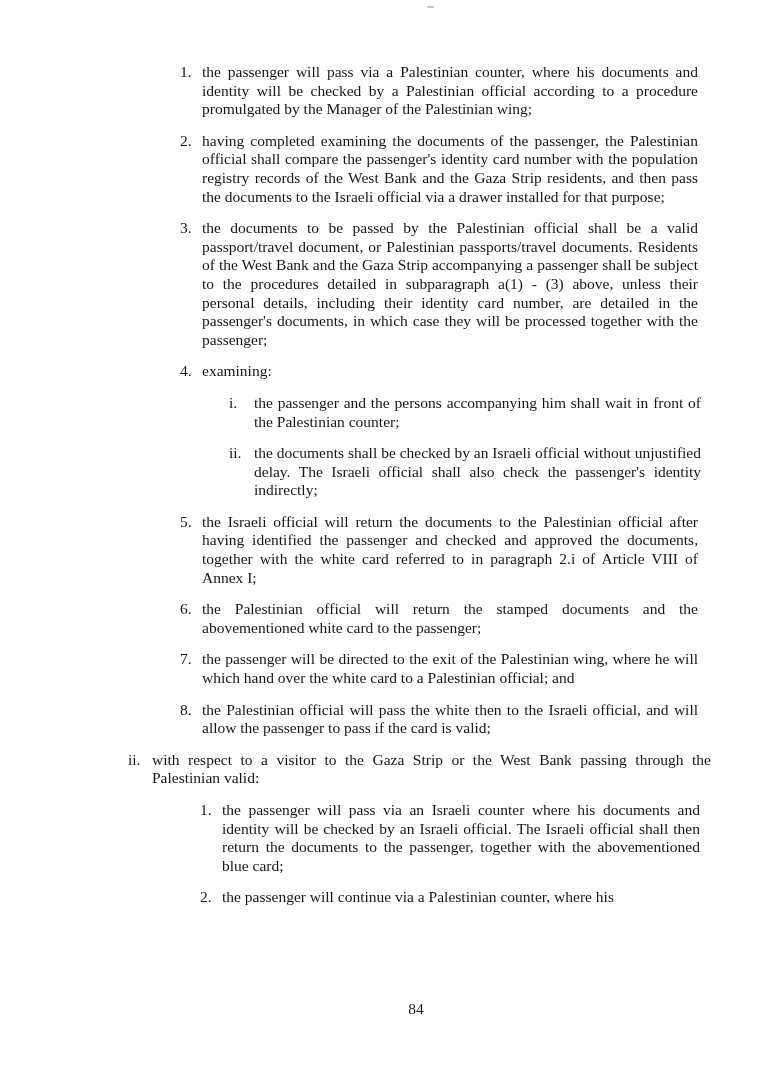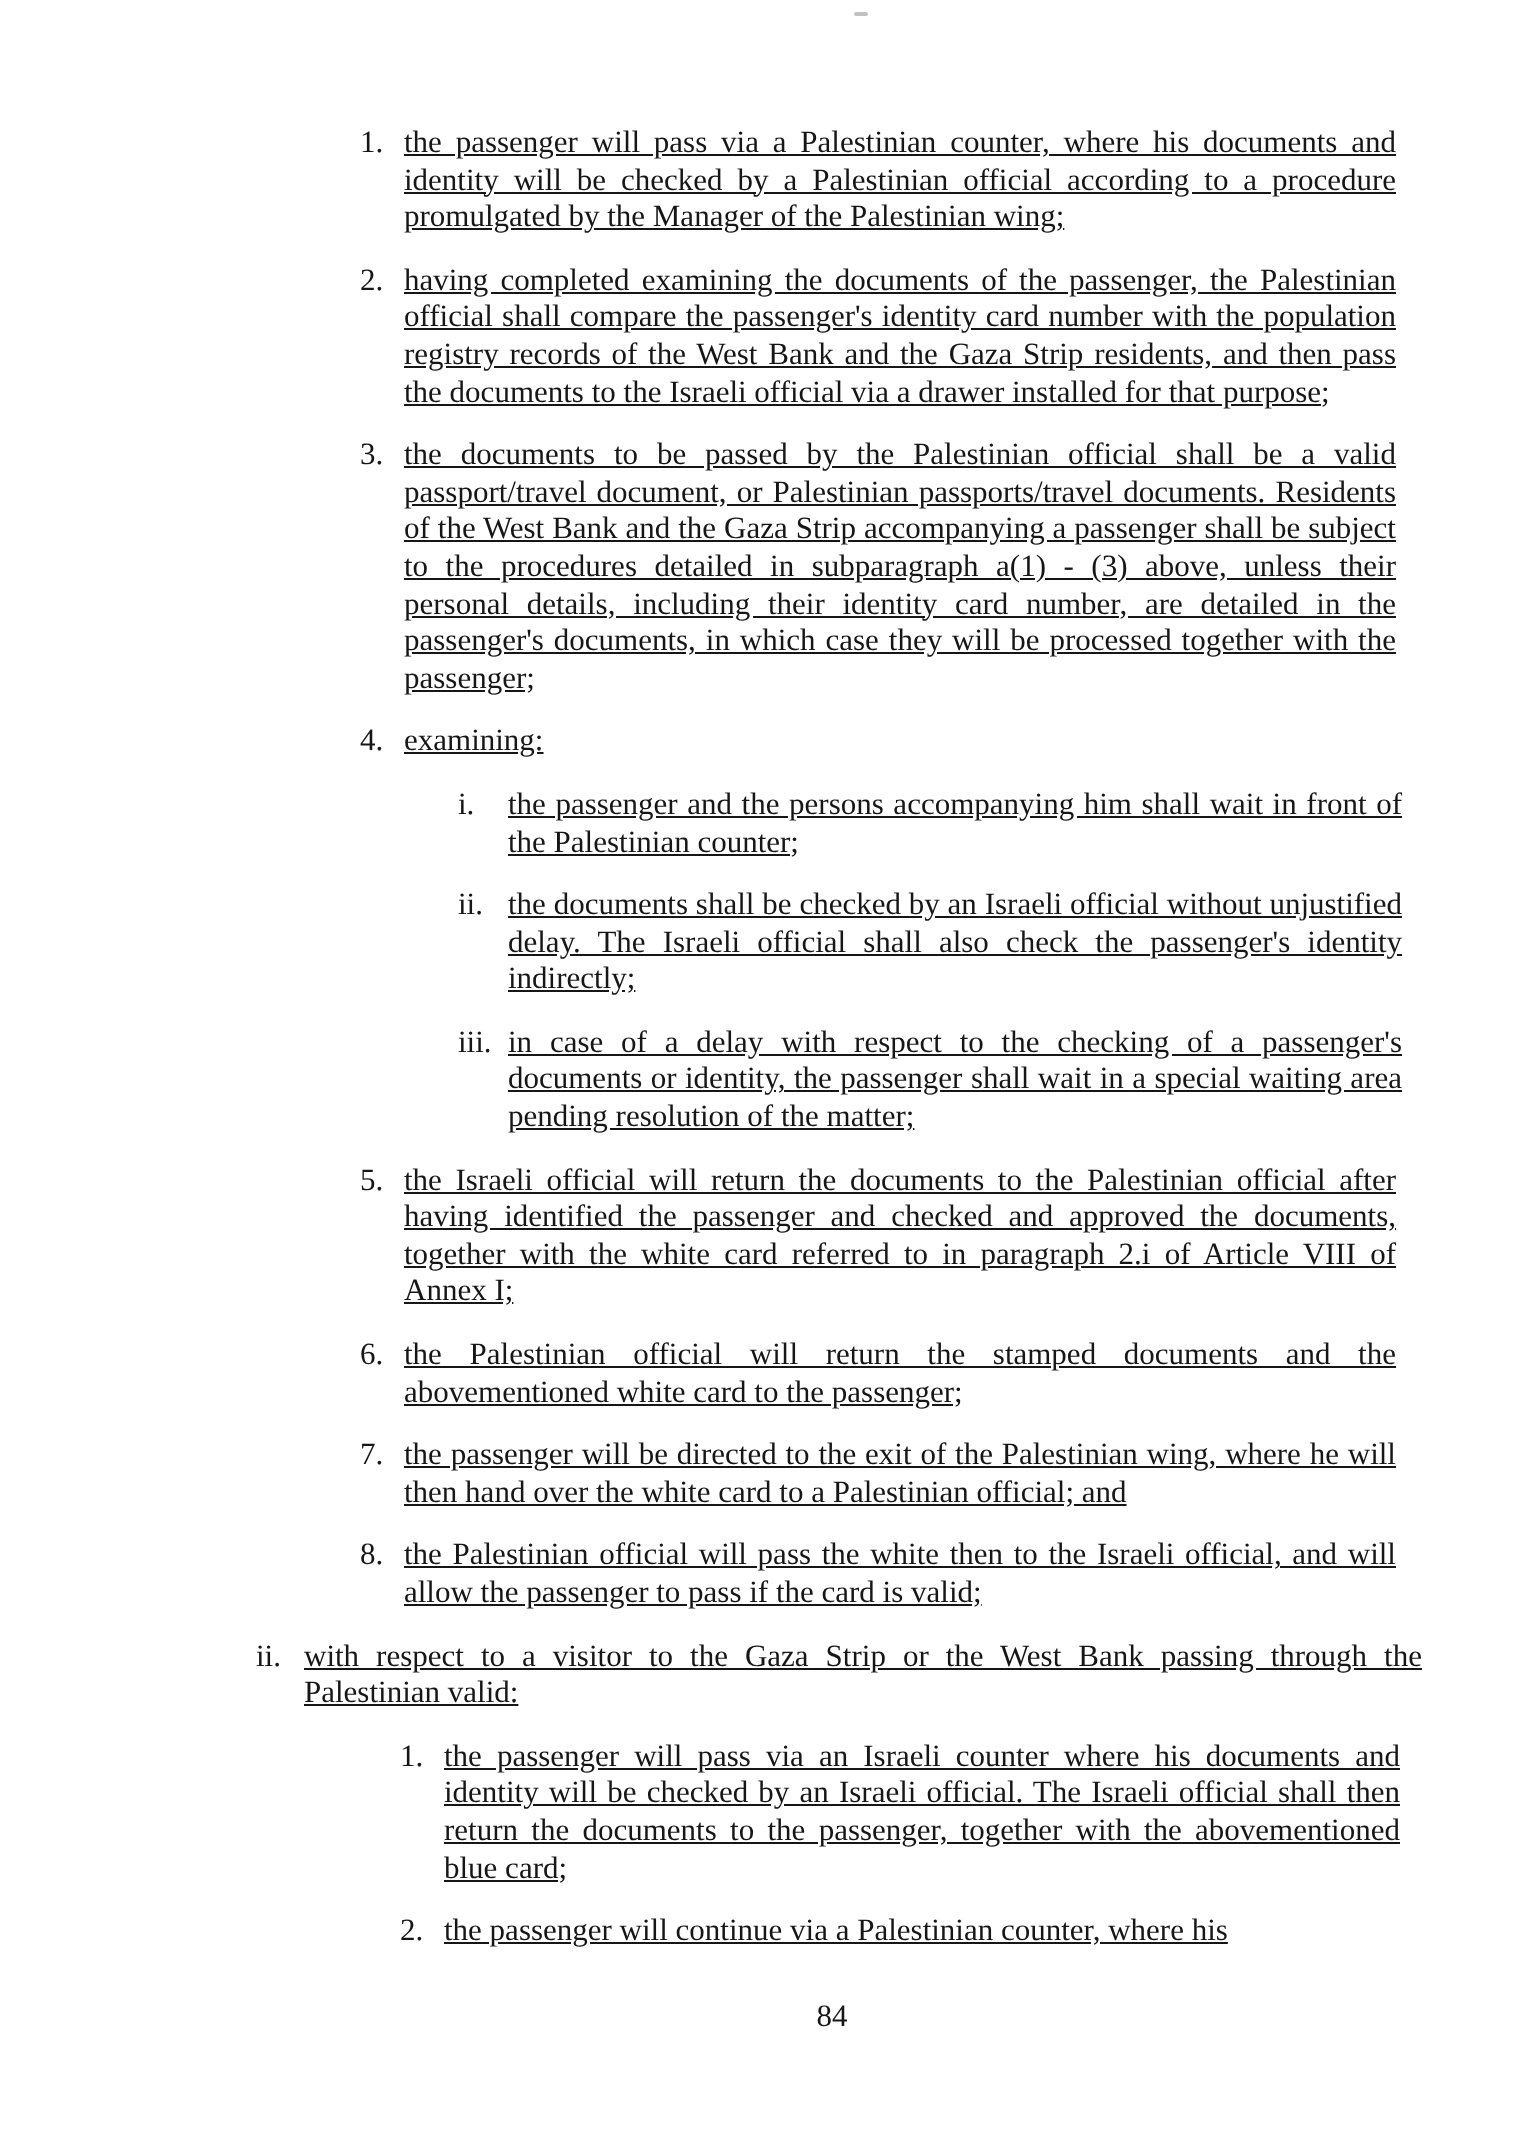--- a/index.html
+++ b/index.html
@@ -14,21 +14,21 @@
     color: #161616;
   }
   .content { padding-top: 63px; }
   .block {
     display: flex;
     margin-bottom: 13px;
     font-size: 15.5px;
     line-height: 18.6px;
   }
   .marker { flex: 0 0 auto; }
-  .text { flex: 1 1 auto; text-align: justify; text-decoration: underline; }
+  .text { flex: 1 1 auto; text-align: justify; }
 
   
   .indent-0 { margin-left: 128px; margin-right: 47px; }
   .indent-0 .marker { width: 24px; }
   .indent-1 { margin-left: 180px; margin-right: 60px; }
   .indent-1 .marker { width: 22px; }
   .indent-2 { margin-left: 229px; margin-right: 57px; }
   .indent-2 .marker { width: 25px; }
   .indent-3 { margin-left: 200px; margin-right: 58px; }
   .indent-3 .marker { width: 22px; }
@@ -76,35 +76,31 @@
         <span class="text">examining:</span>
       </div>
       <div class="block indent-2">
         <span class="marker">i.</span>
         <span class="text">the passenger and the persons accompanying him shall wait in front of the Palestinian counter;</span>
       </div>
       <div class="block indent-2">
         <span class="marker">ii.</span>
         <span class="text">the documents shall be checked by an Israeli official without unjustified delay. The Israeli official shall also check the passenger's identity indirectly;</span>
       </div>
-      <div class="block indent-2">
-        <span class="marker">iii.</span>
-        <span class="text">in case of a delay with respect to the checking of a passenger's documents or identity, the passenger shall wait in a special waiting area pending resolution of the matter;</span>
-      </div>
       <div class="block indent-1">
         <span class="marker">5.</span>
         <span class="text">the Israeli official will return the documents to the Palestinian official after having identified the passenger and checked and approved the documents, together with the white card referred to in paragraph 2.i of Article VIII of Annex I;</span>
       </div>
       <div class="block indent-1">
         <span class="marker">6.</span>
         <span class="text">the Palestinian official will return the stamped documents and the abovementioned white card to the passenger;</span>
       </div>
       <div class="block indent-1">
         <span class="marker">7.</span>
-        <span class="text">the passenger will be directed to the exit of the Palestinian wing, where he will then hand over the white card to a Palestinian official; and</span>
+        <span class="text">the passenger will be directed to the exit of the Palestinian wing, where he will which hand over the white card to a Palestinian official; and</span>
       </div>
       <div class="block indent-1">
         <span class="marker">8.</span>
         <span class="text">the Palestinian official will pass the white then to the Israeli official, and will allow the passenger to pass if the card is valid;</span>
       </div>
       <div class="block indent-0">
         <span class="marker">ii.</span>
         <span class="text">with respect to a visitor to the Gaza Strip or the West Bank passing through the Palestinian valid:</span>
       </div>
       <div class="block indent-3">

